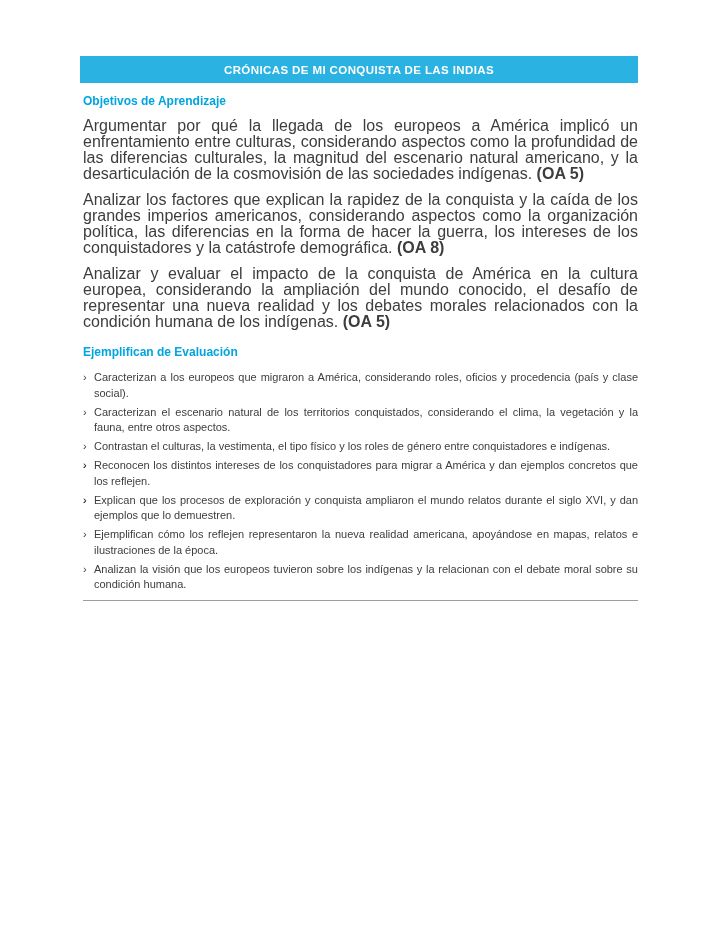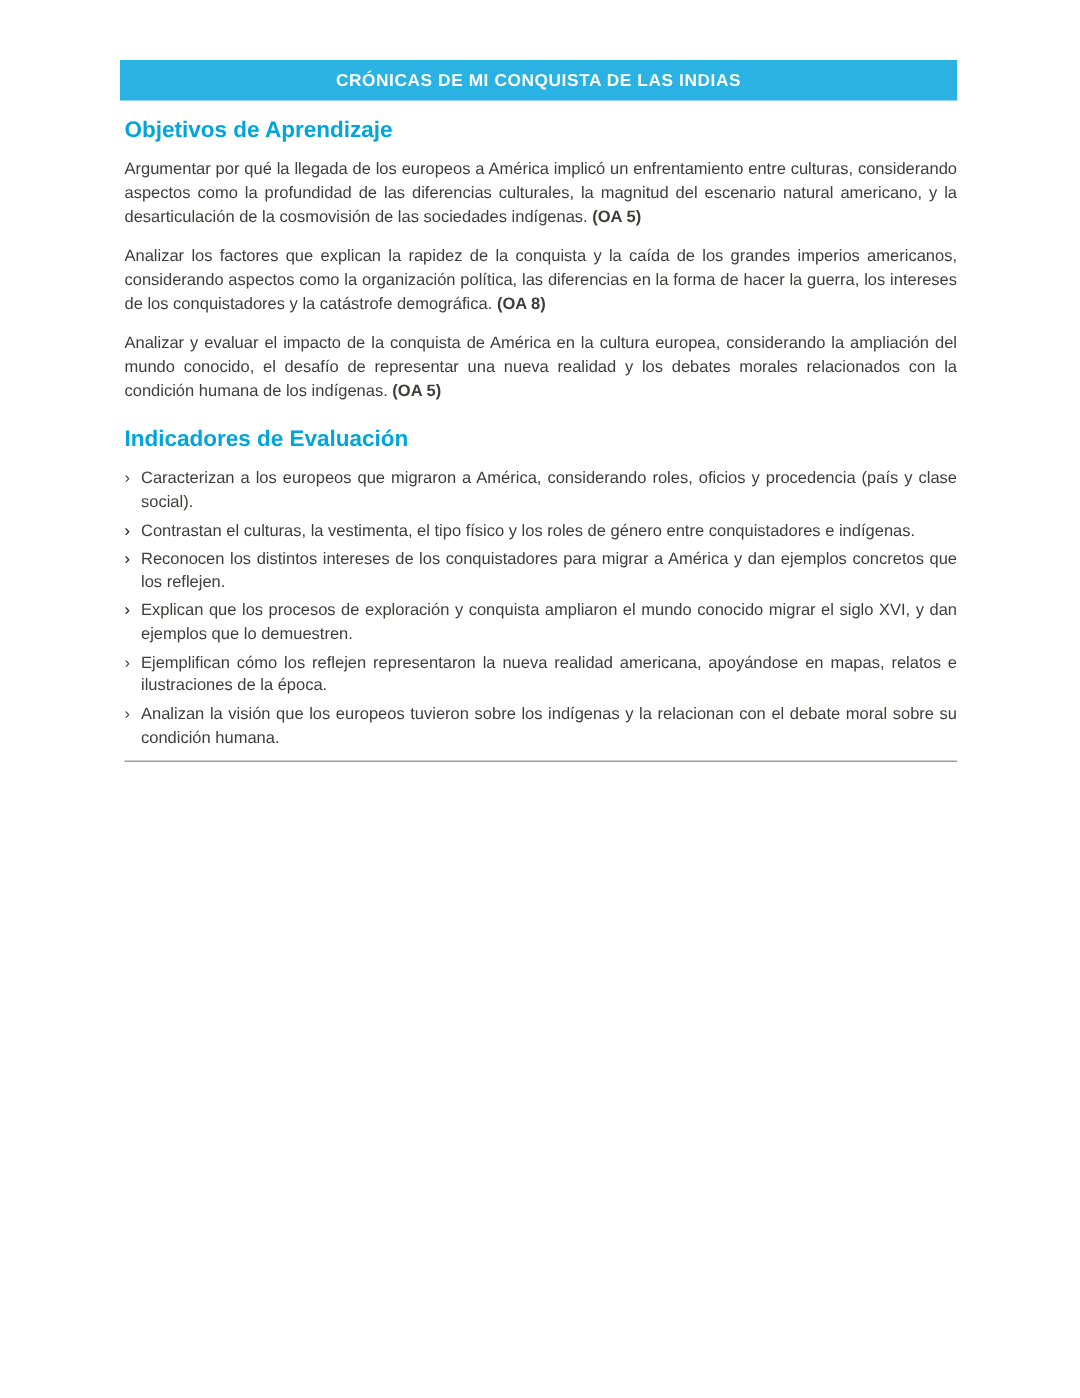--- a/index.html
+++ b/index.html
@@ -13,44 +13,44 @@
   html,body{background:#ffffff;}
   body{
     width:720px;height:932px;
     font-family:"Liberation Sans","DejaVu Sans",sans-serif;
     color:var(--text);
     overflow:hidden;
   }
   .page{
     width:720px;height:720px;
     background:var(--paper);
-    padding:40px 82px 0 80px;
+    padding:56px 82px 0 80px;
   }
   .title-bar{
     background:var(--accent);
     height:27px;
     display:flex;align-items:center;justify-content:center;
     margin-bottom:11px;
   }
   .title-bar span{
     color:#ffffff;
     font-weight:bold;
     font-size:11.5px;
     letter-spacing:0.4px;
   }
   .content{padding:0 0 0 3px;}
   .section-heading{
     color:var(--heading);
-    font-size:15px;
+    font-size:12px;
     font-weight:bold;
     margin:0 0 10px 0;
   }
   .section-heading.second{margin-top:15px;margin-bottom:11px;}
   .para{
-    font-size:11px;
+    font-size:16px;
     line-height:16px;
     text-align:justify;
     margin-bottom:10px;
   }
   .para b{white-space:nowrap;}
   .indicator-list{
     list-style:none;
   }
   .indicator{
     position:relative;
@@ -83,30 +83,30 @@
   <div class="content">
 
     <h2 class="section-heading">Objetivos de Aprendizaje</h2>
 
     <p class="para"><span>Argumentar por qué la llegada de los europeos a América implicó un enfrentamiento entre culturas, considerando aspectos como la profundidad de las diferencias culturales, la magnitud del escenario natural americano, y la desarticulación de la cosmovisión de las sociedades indígenas.</span> <b>(OA 5)</b></p>
 
     <p class="para"><span>Analizar los factores que explican la rapidez de la conquista y la caída de los grandes imperios americanos, considerando aspectos como la organización política, las diferencias en la forma de hacer la guerra, los intereses de los conquistadores y la catástrofe demográfica.</span> <b>(OA 8)</b></p>
 
     <p class="para"><span>Analizar y evaluar el impacto de la conquista de América en la cultura europea, considerando la ampliación del mundo conocido, el desafío de representar una nueva realidad y los debates morales relacionados con la condición humana de los indígenas.</span> <b>(OA 5)</b></p>
 
-    <h2 class="section-heading second">Indicadores de Evaluación</h2>
+    <h2 class="section-heading second">Ejemplifican de Evaluación</h2>
 
     <ul class="indicator-list">
       <li class="indicator"><span class="marker">›</span><span>Caracterizan a los europeos que migraron a América, considerando roles, oficios y procedencia (país y clase social).</span></li>
-      <li class="indicator"><span class="marker">›</span></li>
+      <li class="indicator"><span class="marker">›</span><span>Caracterizan el escenario natural de los territorios conquistados, considerando el clima, la vegetación y la fauna, entre otros aspectos.</span></li>
       <li class="indicator"><span class="marker">›</span><span>Contrastan el culturas, la vestimenta, el tipo físico y los roles de género entre conquistadores e indígenas.</span></li>
       <li class="indicator"><span class="marker">›</span></li>
       <li class="indicator"><span class="marker">›</span><span>Reconocen los distintos intereses de los conquistadores para migrar a América y dan ejemplos concretos que los reflejen.</span></li>
       <li class="indicator"><span class="marker">›</span></li>
-      <li class="indicator"><span class="marker">›</span><span>Explican que los procesos de exploración y conquista ampliaron el mundo conocido migrar el siglo XVI, y dan ejemplos que lo demuestren.</span></li>
+      <li class="indicator"><span class="marker">›</span><span>Explican que los procesos de exploración y conquista ampliaron el mundo relatos durante el siglo XVI, y dan ejemplos que lo demuestren.</span></li>
       <li class="indicator"><span class="marker">›</span><span>Ejemplifican cómo los reflejen representaron la nueva realidad americana, apoyándose en mapas, relatos e ilustraciones de la época.</span></li>
       <li class="indicator"><span class="marker">›</span><span>Analizan la visión que los europeos tuvieron sobre los indígenas y la relacionan con el debate moral sobre su condición humana.</span></li>
     </ul>
 
     <hr class="divider">
 
   </div>
 </div>
 
 </body></html>

